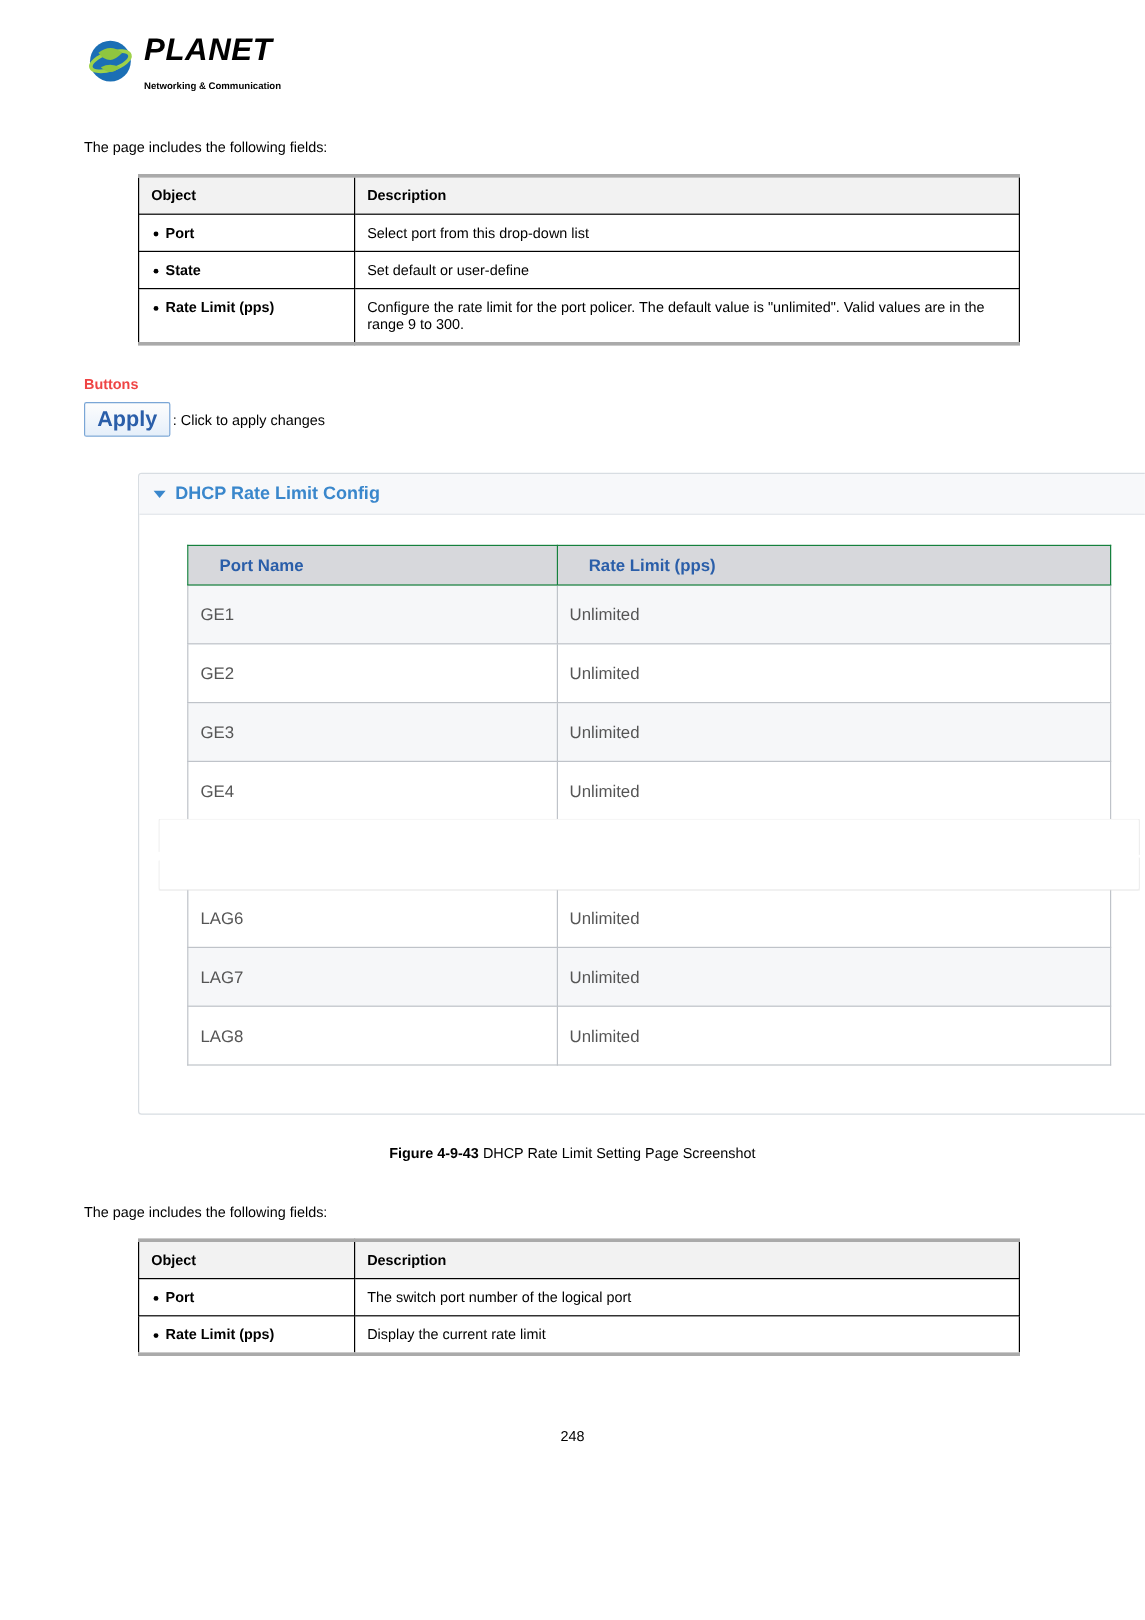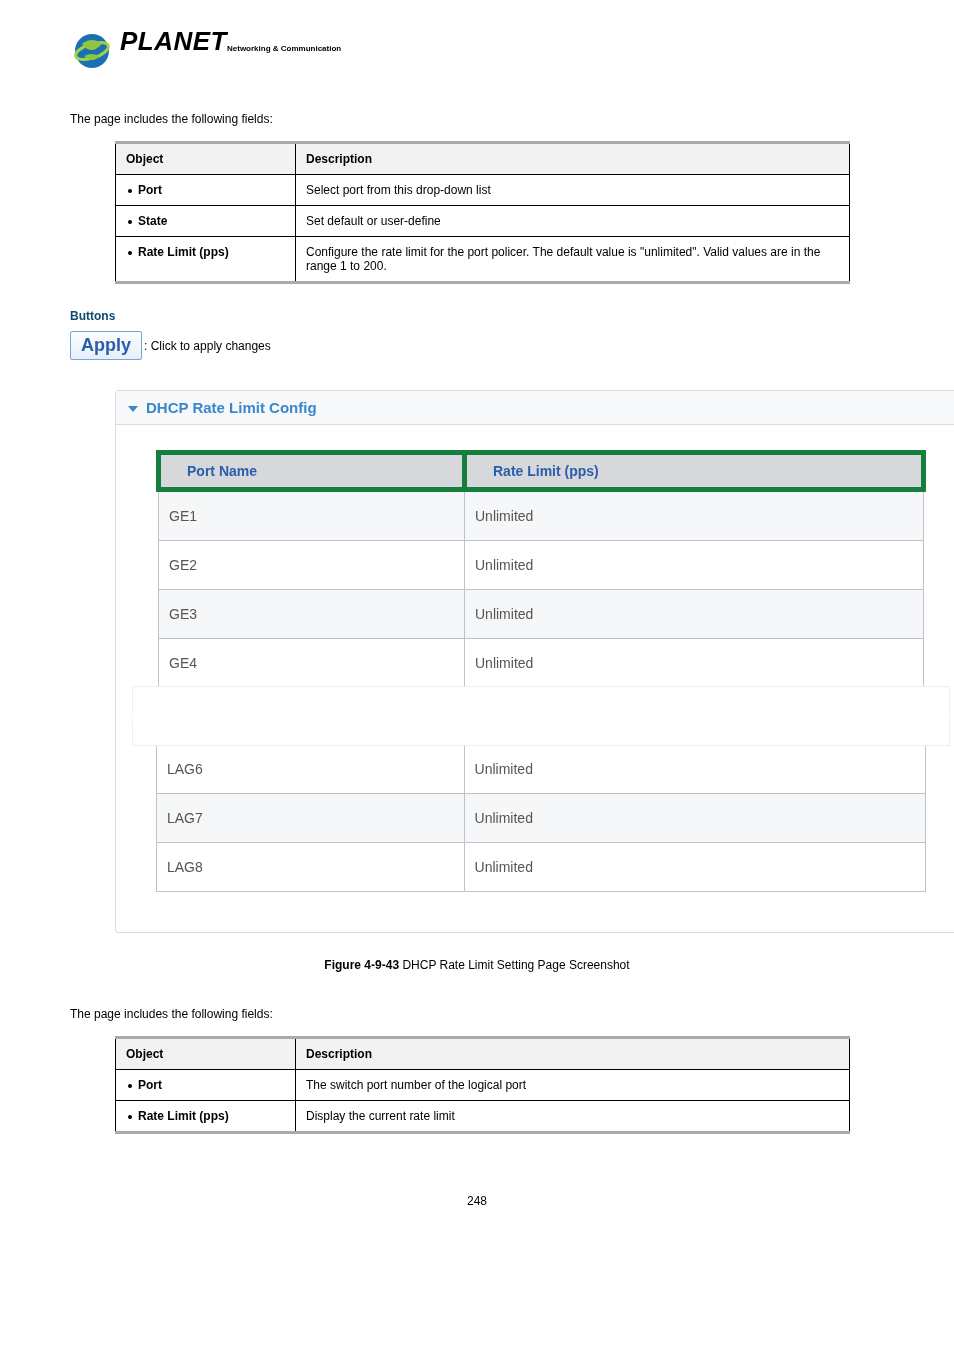--- a/index.html
+++ b/index.html
@@ -6,40 +6,40 @@
   body {
     font-family: Arial, Helvetica, sans-serif;
     font-size: 13px;
     color: #000;
     background: #fff;
     width: 954px;
     padding: 30px 70px 40px 70px;
   }
   .logo-block { display: flex; align-items: flex-start; margin-bottom: 40px; }
   .logo-mark { width: 44px; height: 42px; margin-right: 6px; }
-  .logo-text { display: flex; justify-content: space-between; }
+  .logo-text { display: flex; flex-direction: column; justify-content: space-between; }
   .logo-name { font-family: Arial, sans-serif; font-weight: 900; font-size: 26px; letter-spacing: 0.5px; color: #000; line-height: 0.9; font-style: italic; }
   .logo-tag { font-size: 8px; color: #000; font-weight: bold; margin-top: 14px; }
   .intro { margin: 35px 0 15px 0; font-size: 12px; }
   .def-table { width: 735px; margin-left: 45px; border-collapse: collapse; border-top: 3px solid #aaa; border-bottom: 3px solid #aaa; border-radius: 15px; }
   .def-table th, .def-table td { border: 1px solid #000; padding: 8px 10px; font-size: 12px; text-align: left; vertical-align: top; }
   .def-table th { background: #f2f2f2; font-weight: bold; }
   .def-table .obj-col { width: 180px; }
   .def-bullet { display: inline-block; width: 4px; height: 4px; background: #000; border-radius: 50%; vertical-align: middle; margin: 0 6px 0 2px; }
   .def-name { font-weight: bold; }
-  .buttons-heading { font-size: 12px; font-weight: bold; color: #0c4a6e; margin-top: 25px; margin-bottom: 8px; }
+  .buttons-heading { font-size: 12px; font-weight: bold; color: #ef4444; margin-top: 25px; margin-bottom: 8px; }
   .apply-line { display: flex; align-items: center; margin-bottom: 30px; }
   .apply-btn { display: inline-block; padding: 3px 10px; background: linear-gradient(#fdfdfd, #e5effa); border: 1px solid #7aa6d6; color: #2a5ea9; font-weight: bold; font-size: 18px; border-radius: 2px; margin-right: 2px; }
   .apply-desc { font-size: 12px; }
   .config-panel { width: 852px; margin-left: 45px; border: 1px solid #d8dde2; border-radius: 3px; background: #fff; padding-bottom: 40px; }
   .config-title { background: #f7f8fa; border-bottom: 1px solid #d8dde2; padding: 8px 12px; color: #3a87cc; font-size: 15px; font-weight: bold; border-radius: 3px 3px 0 0; }
   .config-title .caret { display: inline-block; width: 0; height: 0; border-left: 5px solid transparent; border-right: 5px solid transparent; border-top: 6px solid #3a87cc; margin-right: 8px; vertical-align: middle; }
   .config-inner { padding: 25px 40px 0 40px; }
   .cfg-table { width: 100%; border-collapse: collapse; }
-  .cfg-table th { background: #d7d8dc; color: #2a5ea9; font-weight: bold; font-size: 14px; text-align: left; padding: 8px 26px; border: 5px solid #15803d; }
+  .cfg-table th { background: #d7d8dc; color: #2a5ea9; font-weight: bold; font-size: 14px; text-align: left; padding: 8px 26px; border: 1px solid #15803d; }
   .cfg-table td { border: 1px solid #bfc3c9; padding: 16px 10px; font-size: 14px; color: #555; }
   .cfg-table tr.alt td { background: #f6f7f9; }
   .cfg-table .port-col { width: 40%; }
   .torn-gap { position: relative; height: 60px; margin: -2px 0; }
   .torn-gap .sheet { position: absolute; left: -24px; right: -24px; height: 50px; background: #fff; border: 1px solid #eee; border-radius: 2px; box-shadow: 0 1px 2px rgba(0,0,0,0.08); }
   .torn-gap .sheet.top { top: 0; clip-path: polygon(0 0, 100% 0, 100% 60%, 80% 90%, 50% 50%, 25% 95%, 0 55%); }
   .torn-gap .sheet.bot { bottom: 0; clip-path: polygon(0 50%, 20% 5%, 45% 55%, 70% 10%, 100% 45%, 100% 100%, 0 100%); }
   .fig-caption { text-align: center; font-size: 12px; margin-top: 25px; margin-bottom: 24px; }
   .fig-caption .fig-bold { font-weight: bold; }
   .page-num { text-align: center; font-size: 12px; margin-top: 60px; }
@@ -73,21 +73,21 @@
     <tr>
       <td><span class="def-bullet"></span><span class="def-name">Port</span></td>
       <td>Select port from this drop-down list</td>
     </tr>
     <tr>
       <td><span class="def-bullet"></span><span class="def-name">State</span></td>
       <td>Set default or user-define</td>
     </tr>
     <tr>
       <td><span class="def-bullet"></span><span class="def-name">Rate Limit (pps)</span></td>
-      <td>Configure the rate limit for the port policer. The default value is "unlimited". Valid values are in the range 1 to 200.</td>
+      <td>Configure the rate limit for the port policer. The default value is "unlimited". Valid values are in the range 9 to 300.</td>
     </tr>
   </tbody>
 </table>
 
 <p class="buttons-heading">Buttons</p>
 <div class="apply-line">
   <span class="apply-btn">Apply</span>
   <span class="apply-desc">: Click to apply changes</span>
 </div>
 

